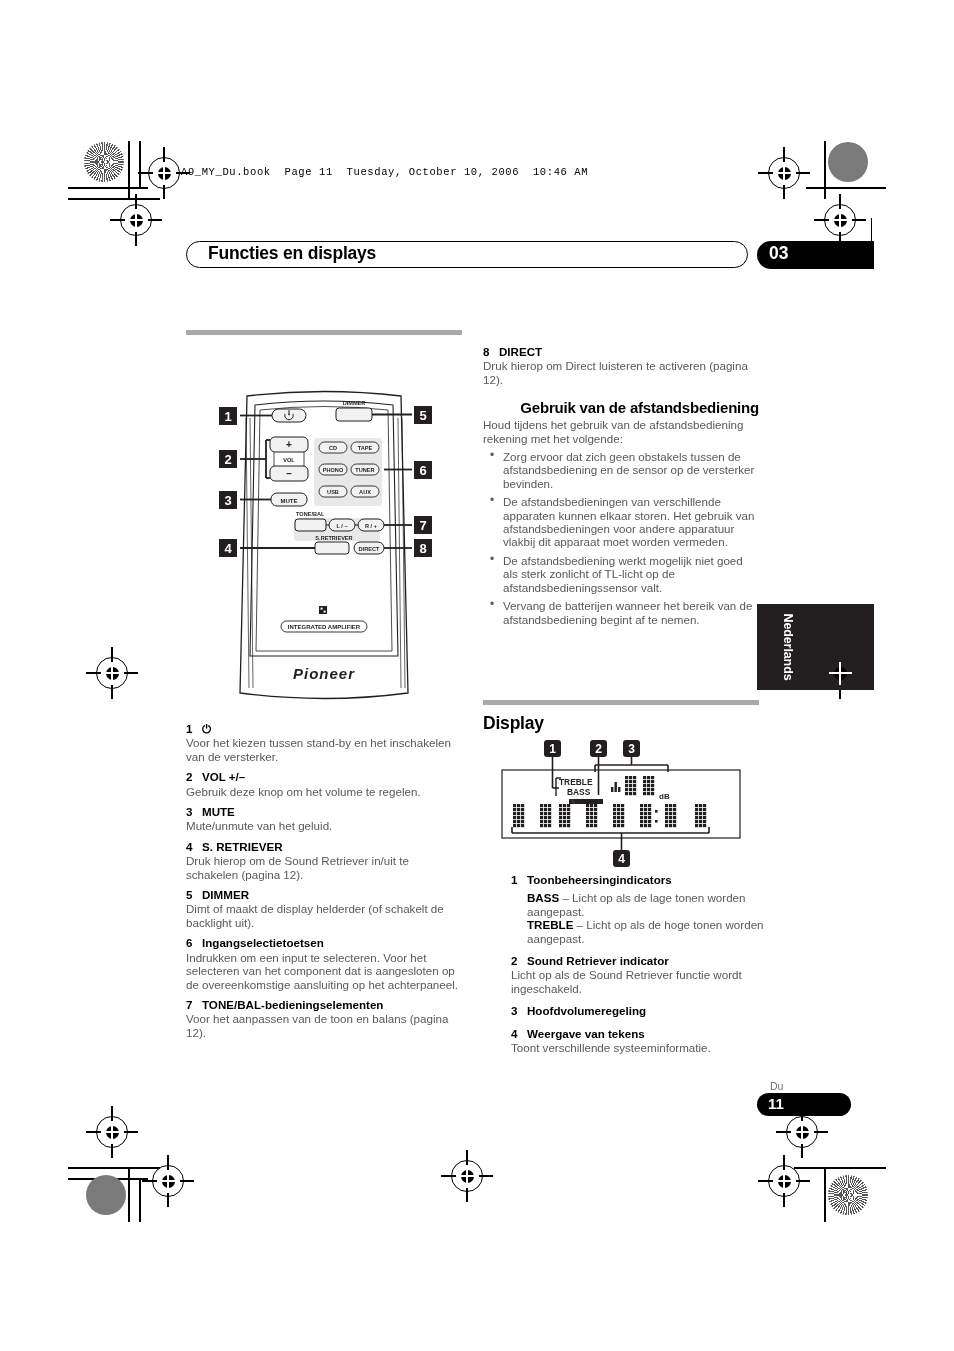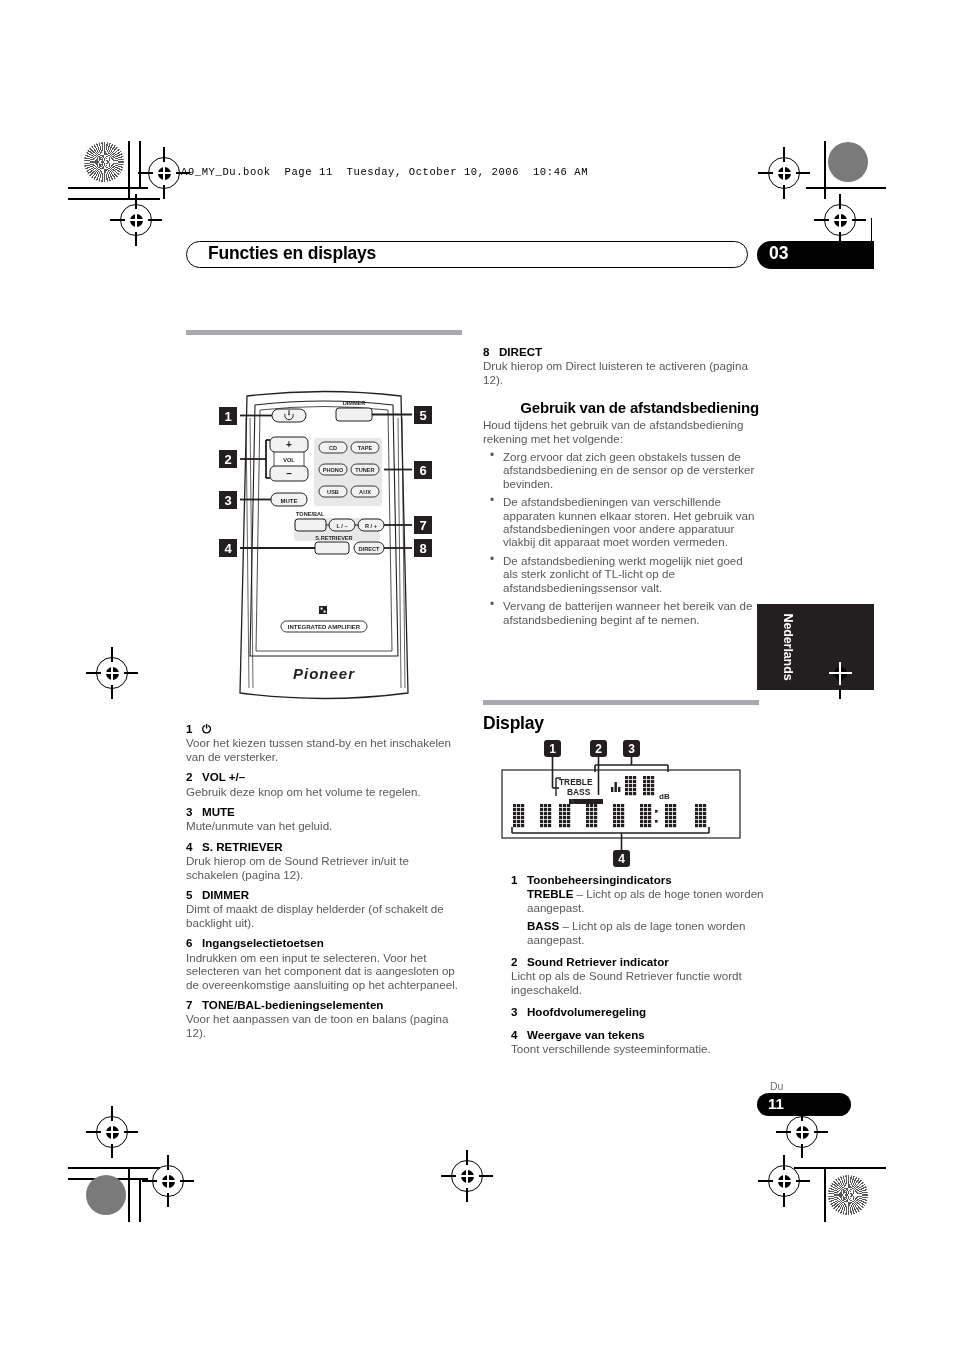--- a/index.html
+++ b/index.html
@@ -735,26 +735,26 @@
   <line x1="29" y1="95" x2="226" y2="95" stroke="#231f20" stroke-width="1.6"></line>
   <line x1="29" y1="89" x2="29" y2="95" stroke="#231f20" stroke-width="1.6"></line>
   <line x1="226" y1="89" x2="226" y2="95" stroke="#231f20" stroke-width="1.6"></line>
   <line x1="138.5" y1="95" x2="138.5" y2="112" stroke="#231f20" stroke-width="1.6"></line>
 </svg>
 </div>
 
 <div class="col" style="left:483px; top:873px;margin-left:28px;">
   <div class="item" style="margin-top:0;">
     <span class="item-hd"><span class="n">1</span><span>Toonbeheersingindicators</span></span>
+    <div class="body sub-para" style="padding-left:16px;">
+      <b style="color:#000;">BASS</b><span> – Licht op als de lage tonen worden aangepast.</span>
+    </div>
     <div class="body" style="padding-left:16px;">
       <b style="color:#000;">TREBLE</b><span> – Licht op als de hoge tonen worden aangepast.</span>
     </div>
-    <div class="body sub-para" style="padding-left:16px;">
-      <b style="color:#000;">BASS</b><span> – Licht op als de lage tonen worden aangepast.</span>
-    </div>
   </div>
   <div class="item" style="margin-top:9px;">
     <span class="item-hd"><span class="n">2</span><span>Sound Retriever indicator</span></span>
     <span class="body">Licht op als de Sound Retriever functie wordt ingeschakeld.</span>
   </div>
   <div class="item" style="margin-top:9px;">
     <span class="item-hd"><span class="n">3</span><span>Hoofdvolumeregeling</span></span>
   </div>
   <div class="item" style="margin-top:9px;">
     <span class="item-hd"><span class="n">4</span><span>Weergave van tekens</span></span>

